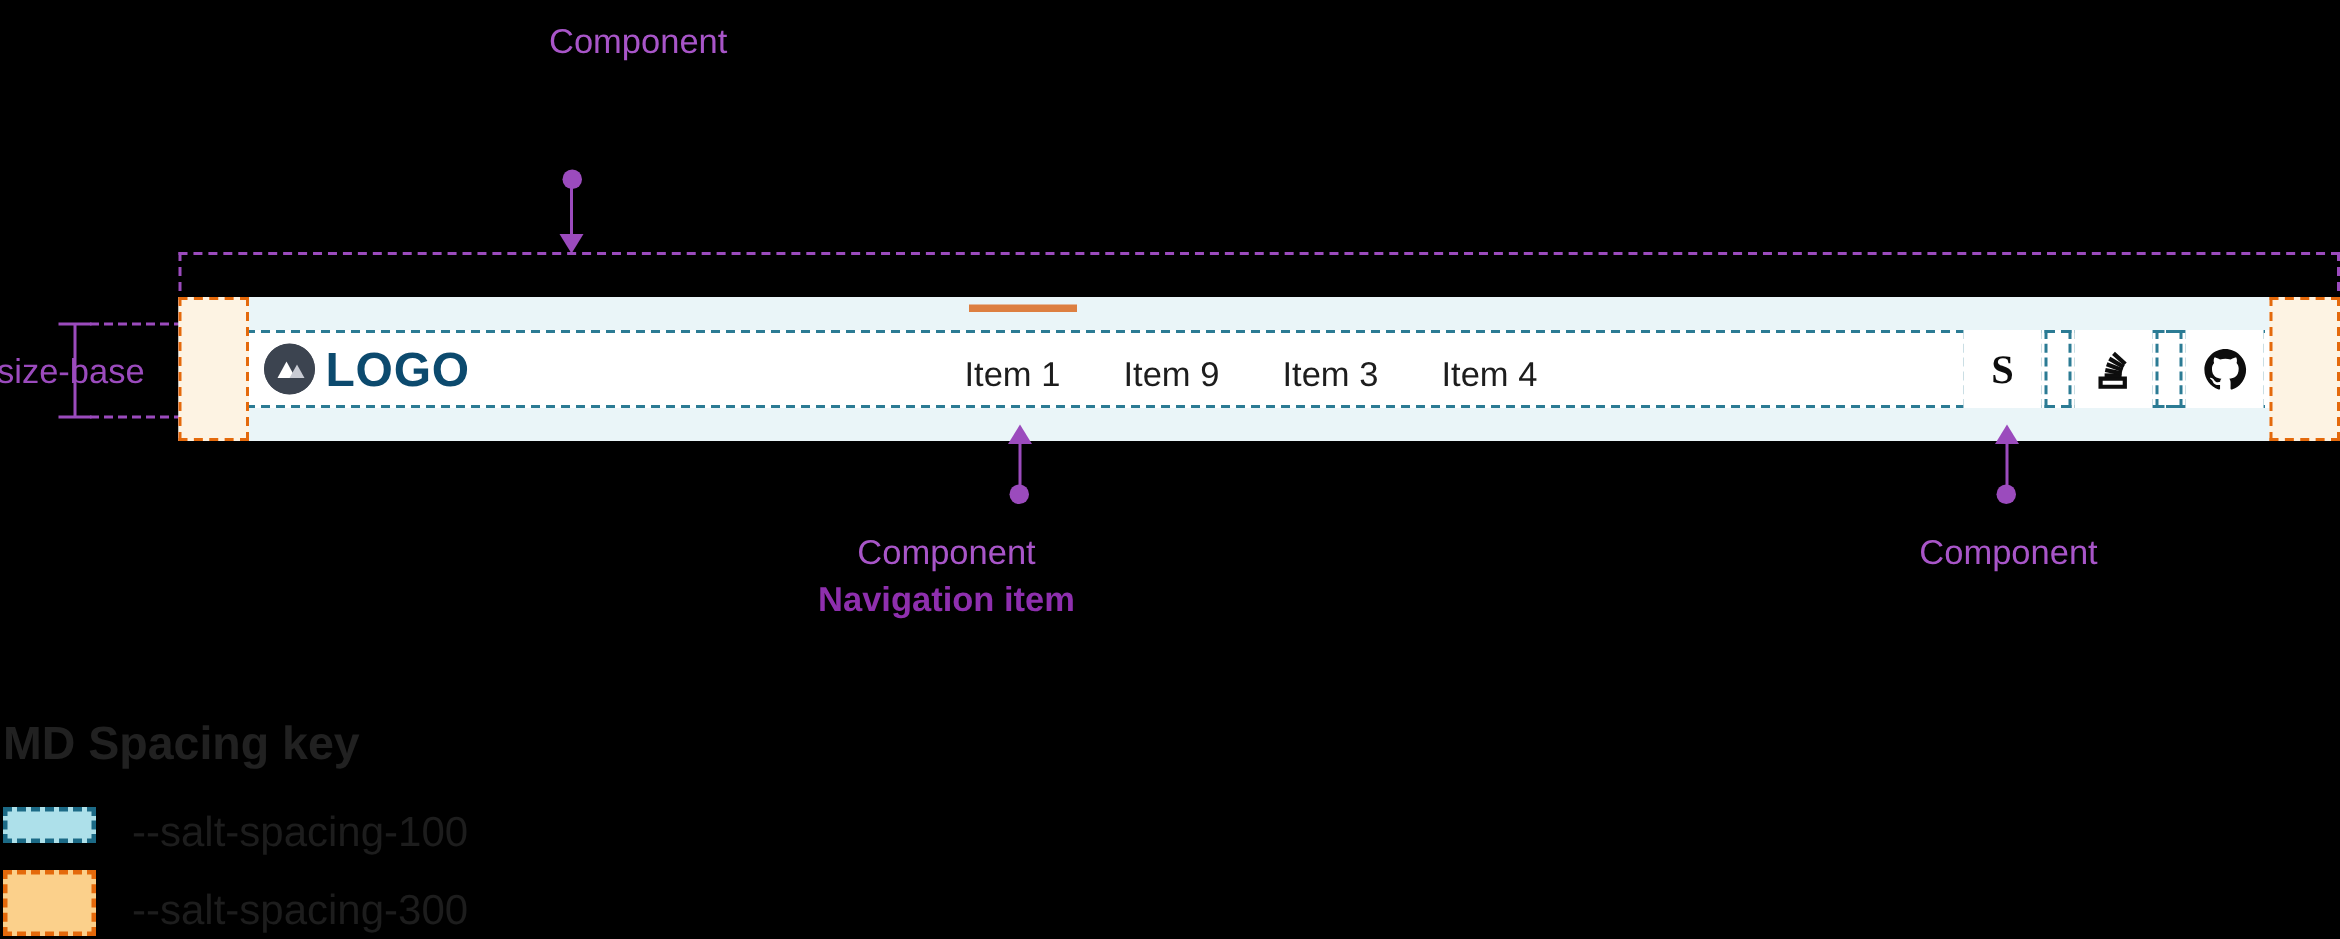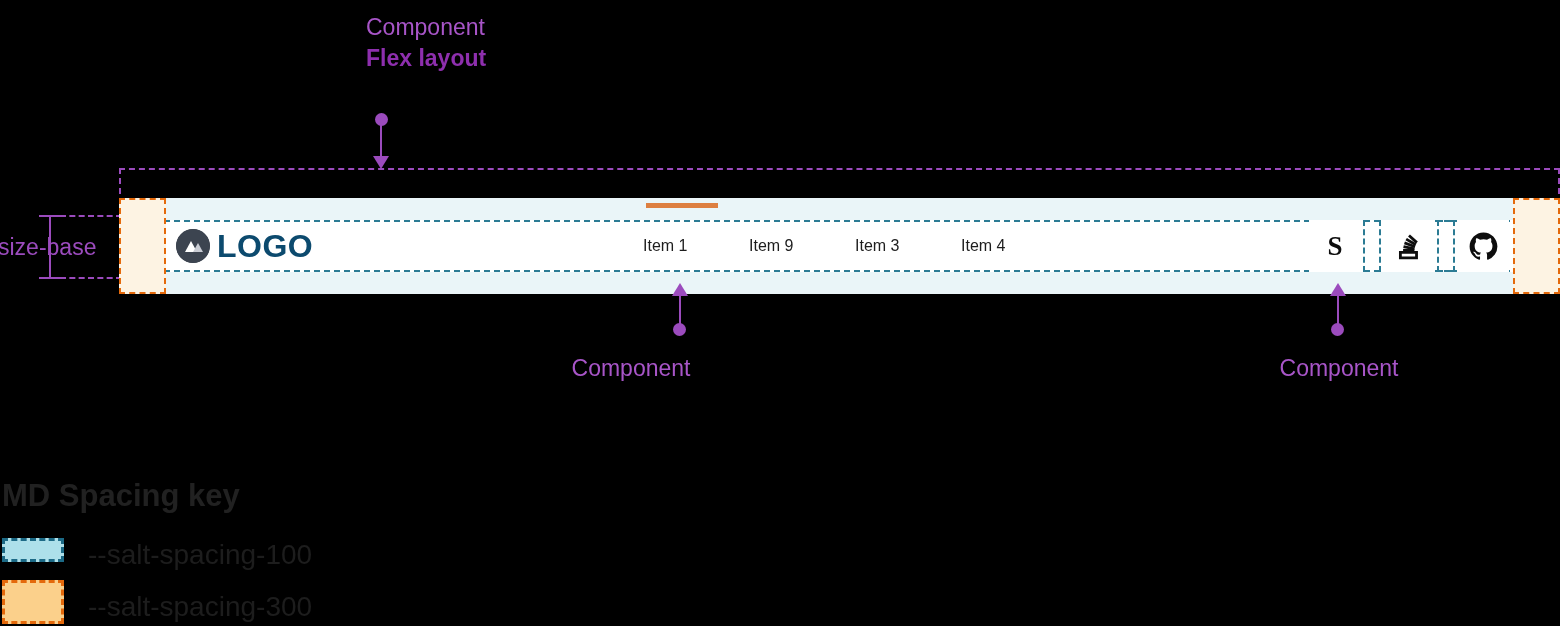--- a/index.html
+++ b/index.html
@@ -47,42 +47,41 @@
   .sp100{background:#eaf5f8;}
   .sp300{background:#fdf3e3;}
   .d-teal{border:2px dashed #2b7b94;box-sizing:border-box;}
   .d-orange{border:2px dashed #e4690b;box-sizing:border-box;}
 
   .logo-wrap{display:flex;align-items:center;gap:7px;}
   .logo-mark{width:34px;height:34px;border-radius:50%;background:#3c4450;position:relative;overflow:hidden;}
   .logo-text{font-size:32px;font-weight:700;color:#0c4a6e;letter-spacing:.5px;line-height:1;}
 
   .nav-item{
-    font-size:16px;color:#1d1d1d;line-height:1;white-space:nowrap;
+    font-size:23px;color:#1d1d1d;line-height:1;white-space:nowrap;
   }
   .active-bar{background:#dd7f41;height:5px;}
 
   .icon-btn{
     display:flex;align-items:center;justify-content:center;
     background:#fff;color:#0d0d0d;
   }
 
   
   .key-title{font-size:31px;font-weight:700;color:#212121;}
   .key-label{font-size:28px;color:#1d1d1d;}
   .swatch{box-sizing:border-box;}
   .sw-blue{background:#ade0ea;border:3px dashed #1c6a86;}
   .sw-orange{background:#fbd08b;border:3px dashed #e4690b;}
 </style>
 </head>
 <body>
 
 <div class="abs anno-label" style="left:366px;top:12px;">
   <div class="light">Component</div>
-  <div class="bold">Flex layout</div>
 </div>
 <div class="abs anno-dot" style="left:375px;top:113px;"></div>
 <div class="abs anno-line" style="left:380px;top:122px;height:36px;"></div>
 <div class="abs arrow-down" style="left:373px;top:156px;"></div>
 
 <div class="abs flex-box" style="left:119px;top:168px;width:1441px;height:126px;"></div>
 
 <div class="abs anno-label" style="left:-2px;top:232px;font-size:23px;color:#9b4bbd;">size-base</div>
 <div class="meas-v" style="left:49px;top:216px;height:62px;"></div>
 <div class="meas-cap" style="left:39px;top:215px;"></div>
@@ -159,20 +158,21 @@
       </svg>
     </span>
   </div>
 </div>
 
 <div class="abs anno-dot" style="left:673px;top:323px;"></div>
 <div class="abs anno-line" style="left:679px;top:295px;height:30px;"></div>
 <div class="abs arrow-up" style="left:672px;top:283px;"></div>
 <div class="abs anno-label" style="left:511px;top:353px;text-align:center;width:240px;">
   <div class="light">Component</div>
+  <div class="bold">Navigation item</div>
 </div>
 
 <div class="abs anno-dot" style="left:1331px;top:323px;"></div>
 <div class="abs anno-line" style="left:1337px;top:295px;height:30px;"></div>
 <div class="abs arrow-up" style="left:1330px;top:283px;"></div>
 <div class="abs anno-label" style="left:1124px;top:353px;text-align:center;width:430px;">
   <div class="light">Component</div>
 </div>
 
 <div class="abs key-title" style="left:2px;top:478px;">MD Spacing key</div>

